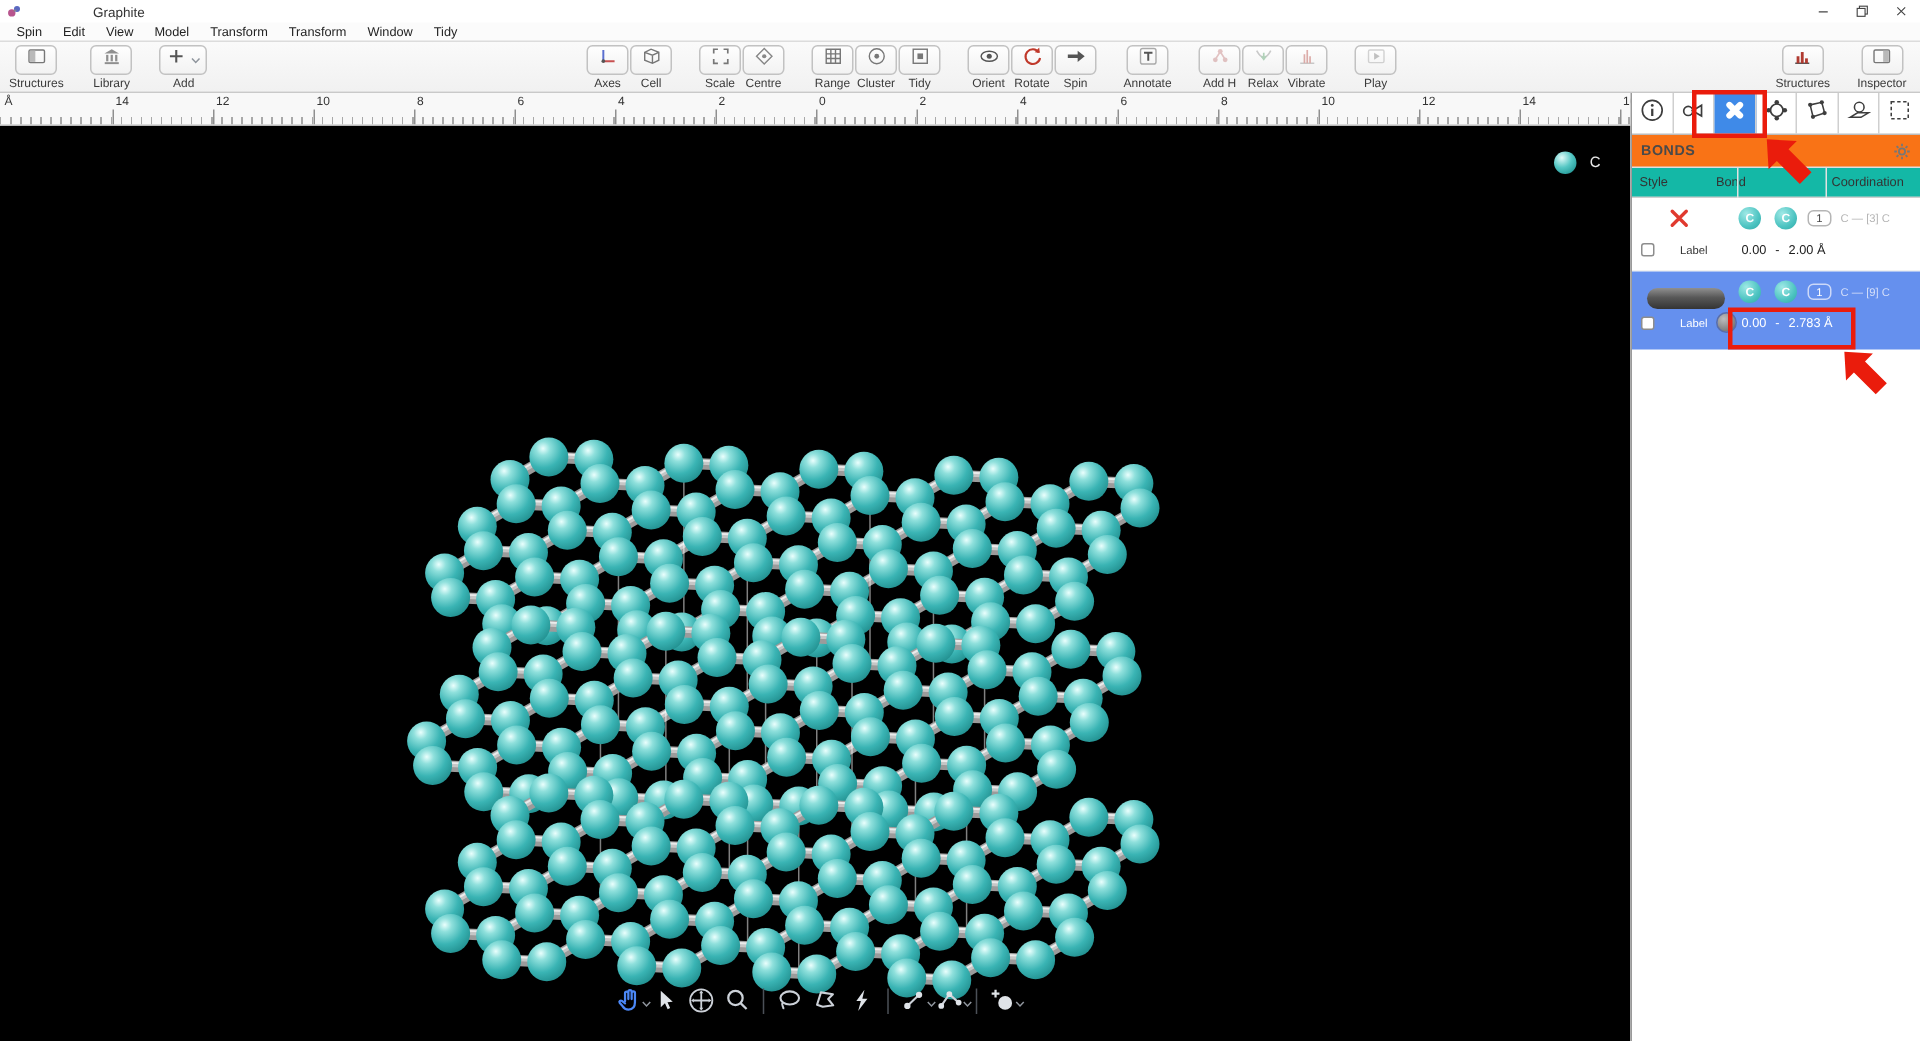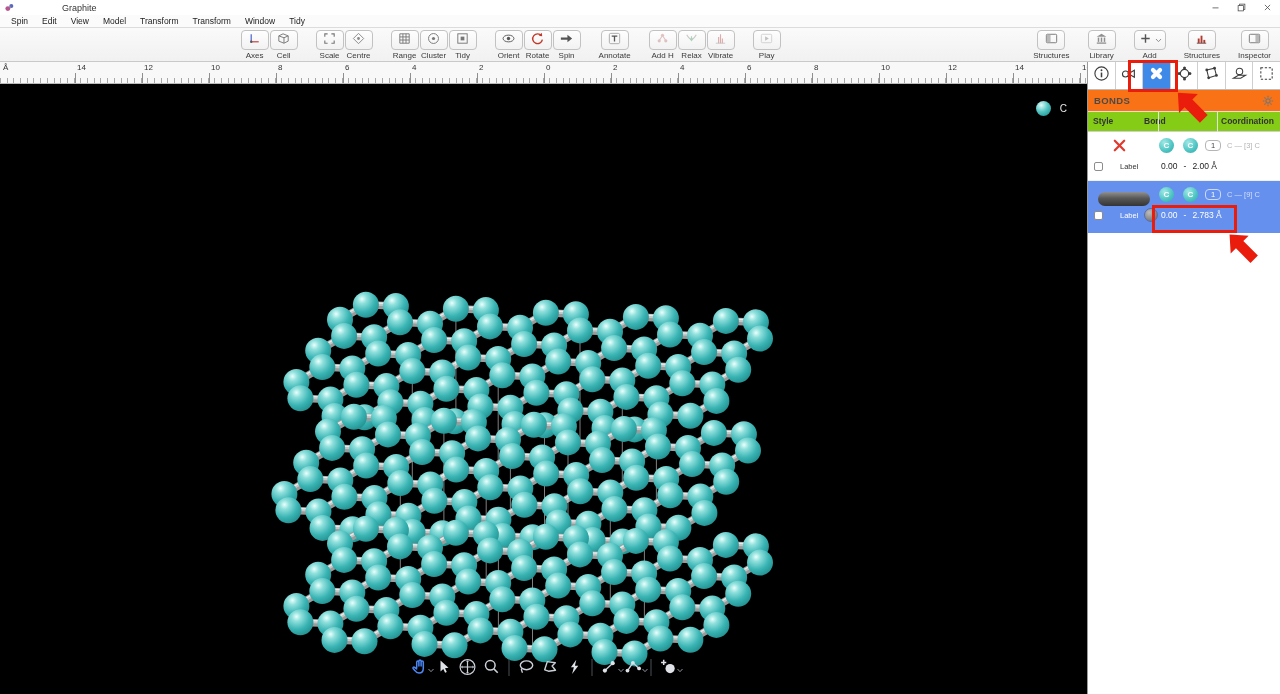--- a/index.html
+++ b/index.html
@@ -59,21 +59,21 @@
   .side { position:absolute; left:1087px; top:62px; width:193px; height:632px; background:#fff; border-left:1px solid #9a9a9a; }
   .tabs { height:28px; display:flex; border-bottom:1px solid #bcbcbc; background:#fff; }
   .tab { flex:1; display:flex; align-items:center; justify-content:center; border-right:1px solid #cfcfcf; }
   .tab:last-child { border-right:none; }
   .tab svg { width:17px; height:17px; }
   .tab.active { background:#3f8ae8; }
   .bonds-header { height:22px; background:#f97316; border-bottom:1px solid #dedede; display:flex; align-items:center; padding:0 6px; }
   .bonds-title { font-size:9.5px; font-weight:bold; color:#4a4a4a; letter-spacing:.4px; }
   .gear { margin-left:auto; display:inline-flex; }
   .gear svg { width:12px; height:12px; }
-  .cols { height:20px; border-bottom:1px solid #cfcfcf; position:relative; background:#84cc16;font-weight:bold; }
+  .cols { height:20px; border-bottom:1px solid #cfcfcf; position:relative; background:#14b8a6; }
   .col-h { position:absolute; top:4px; font-size:8.5px; color:#333; }
   .col-h.c1 { left:5px; } .col-h.c2 { left:56px; } .col-h.c3 { left:133px; }
   .col-sep { position:absolute; top:0; width:1px; height:20px; background:#e2e2e2; }
 
   .bond-row { position:relative; height:49px; background:#fff; border-bottom:1px solid #f0f0f0; }
   .bond-row.selected { height:52px; background:#6590ee; border-bottom:none; }
   .no-style-x { position:absolute; left:24px; top:6px; width:15px; height:15px; }
   .no-style-x svg { width:15px; height:15px; }
   .cylinder { position:absolute; left:10px; top:11px; width:52px; height:14px; border-radius:7px;
     background:linear-gradient(#909090,#585858 45%,#343434); }
@@ -143,170 +143,20 @@
       <span class="menu-item">Edit</span>
       <span class="menu-item">View</span>
       <span class="menu-item">Model</span>
       <span class="menu-item">Transform</span>
       <span class="menu-item">Transform</span>
       <span class="menu-item">Window</span>
       <span class="menu-item">Tidy</span>
     </div>
 
   <div class="toolbar">
-    <div class="tb-sec tb-center" id="tb-center">
-        <div class="tb-group">
-          <div class="tbtn">
-            <div class="tbtn-box">
-              <span class="icon"><svg viewBox="0 0 16 16" fill="none">
-                  <path d="M4.5 3.5 V11.5" stroke="#5a6fd0" stroke-width="1.4"></path>
-                  <path d="M4.5 11.5 H12.5" stroke="#c75050" stroke-width="1.4"></path>
-                  <circle cx="4.5" cy="11.5" r="1.3" fill="#555"></circle>
-                </svg></span>
-            </div>
-            <div class="tbtn-label">Axes</div>
-          </div>
-          <div class="tbtn">
-            <div class="tbtn-box">
-              <span class="icon"><svg viewBox="0 0 16 16" fill="none" stroke="#777">
-                  <path d="M3 5.2 L7.5 3 L13 5.2 L13 10.8 L8.5 13 L3 10.8 Z M3 5.2 L8.5 7.2 L13 5.2 M8.5 7.2 L8.5 13"></path>
-                </svg></span>
-            </div>
-            <div class="tbtn-label">Cell</div>
-          </div>
-        </div>
-        <div class="tb-group">
-          <div class="tbtn">
-            <div class="tbtn-box">
-              <span class="icon"><svg viewBox="0 0 16 16" fill="none" stroke="#777" stroke-width="1.2">
-                  <path d="M3 6 V3 H6 M10 3 H13 V6 M13 10 V13 H10 M6 13 H3 V10"></path>
-                </svg></span>
-            </div>
-            <div class="tbtn-label">Scale</div>
-          </div>
-          <div class="tbtn">
-            <div class="tbtn-box">
-              <span class="icon"><svg viewBox="0 0 16 16">
-                  <path d="M8 2.5 L13.5 8 L8 13.5 L2.5 8 Z" fill="none" stroke="#888"></path>
-                  <circle cx="8" cy="8" r="1.5" fill="#888"></circle>
-                </svg></span>
-            </div>
-            <div class="tbtn-label">Centre</div>
-          </div>
-        </div>
-        <div class="tb-group">
-          <div class="tbtn">
-            <div class="tbtn-box">
-              <span class="icon"><svg viewBox="0 0 16 16" fill="none" stroke="#777">
-                  <path d="M3 3 H13 V13 H3 Z M3 6.3 H13 M3 9.6 H13 M6.3 3 V13 M9.6 3 V13"></path>
-                </svg></span>
-            </div>
-            <div class="tbtn-label">Range</div>
-          </div>
-          <div class="tbtn">
-            <div class="tbtn-box">
-              <span class="icon"><svg viewBox="0 0 16 16">
-                  <circle cx="8" cy="8" r="5.3" fill="none" stroke="#777"></circle>
-                  <circle cx="8" cy="8" r="1.7" fill="#777"></circle>
-                </svg></span>
-            </div>
-            <div class="tbtn-label">Cluster</div>
-          </div>
-          <div class="tbtn">
-            <div class="tbtn-box">
-              <span class="icon"><svg viewBox="0 0 16 16">
-                  <rect x="3" y="3" width="10" height="10" fill="none" stroke="#777"></rect>
-                  <rect x="6" y="6" width="4" height="4" fill="#777"></rect>
-                </svg></span>
-            </div>
-            <div class="tbtn-label">Tidy</div>
-          </div>
-        </div>
-        <div class="tb-group">
-          <div class="tbtn">
-            <div class="tbtn-box">
-              <span class="icon"><svg viewBox="0 0 16 16">
-                  <ellipse cx="8" cy="8" rx="5.8" ry="3.6" fill="none" stroke="#555"></ellipse>
-                  <circle cx="8" cy="8" r="1.8" fill="#555"></circle>
-                </svg></span>
-            </div>
-            <div class="tbtn-label">Orient</div>
-          </div>
-          <div class="tbtn">
-            <div class="tbtn-box">
-              <span class="icon"><svg viewBox="0 0 16 16" fill="none">
-                  <path d="M12.3 5.2 A5.2 5.2 0 1 0 13.2 9.2" stroke="#c0392b" stroke-width="1.5"></path>
-                  <path d="M12.6 1.8 L13 5.6 L9.4 5.1 Z" fill="#c0392b"></path>
-                </svg></span>
-            </div>
-            <div class="tbtn-label">Rotate</div>
-          </div>
-          <div class="tbtn">
-            <div class="tbtn-box">
-              <span class="icon"><svg viewBox="0 0 16 16">
-                  <path d="M2 6.8 H9 V4 L14 8 L9 12 V9.2 H2 Z" fill="#555"></path>
-                </svg></span>
-            </div>
-            <div class="tbtn-label">Spin</div>
-          </div>
-        </div>
-        <div class="tb-group">
-          <div class="tbtn">
-            <div class="tbtn-box">
-              <span class="icon"><svg viewBox="0 0 16 16">
-                  <rect x="2.5" y="2.5" width="11" height="11" rx="1.5" fill="none" stroke="#aaa"></rect>
-                  <path d="M5 5.5 H11 M8 5.5 V11.2" stroke="#555" stroke-width="1.4" fill="none"></path>
-                </svg></span>
-            </div>
-            <div class="tbtn-label">Annotate</div>
-          </div>
-        </div>
-        <div class="tb-group">
-          <div class="tbtn disabled">
-            <div class="tbtn-box">
-              <span class="icon"><svg viewBox="0 0 16 16">
-                  <path d="M8 4.8 L4.5 10.2 M8 4.8 L11.5 10.2" stroke="#c98b8b" stroke-width="1.2" fill="none"></path>
-                  <circle cx="8" cy="4.5" r="1.7" fill="#c98b8b"></circle>
-                  <circle cx="4.5" cy="10.5" r="1.7" fill="#c98b8b"></circle>
-                  <circle cx="11.5" cy="10.5" r="1.7" fill="#c98b8b"></circle>
-                </svg></span>
-            </div>
-            <div class="tbtn-label">Add H</div>
-          </div>
-          <div class="tbtn disabled">
-            <div class="tbtn-box">
-              <span class="icon"><svg viewBox="0 0 16 16" fill="none">
-                  <path d="M3 4 Q8 13.5 13 4" stroke="#999" stroke-width="1.2"></path>
-                  <path d="M8 5.5 V9.5 M6.4 8 L8 10.2 L9.6 8" stroke="#6aaa7a" stroke-width="1.2"></path>
-                </svg></span>
-            </div>
-            <div class="tbtn-label">Relax</div>
-          </div>
-          <div class="tbtn disabled">
-            <div class="tbtn-box">
-              <span class="icon"><svg viewBox="0 0 16 16">
-                  <path d="M3 13 H13" stroke="#999"></path>
-                  <path d="M6 13 V6.5 M8 13 V3.5 M10 13 V8" stroke="#c0605a" stroke-width="1.2"></path>
-                </svg></span>
-            </div>
-            <div class="tbtn-label">Vibrate</div>
-          </div>
-        </div>
-        <div class="tb-group">
-          <div class="tbtn disabled">
-            <div class="tbtn-box">
-              <span class="icon"><svg viewBox="0 0 16 16">
-                  <rect x="2.5" y="3.5" width="11" height="9" rx="1" fill="none" stroke="#aaa"></rect>
-                  <path d="M6.5 5.5 L10.5 8 L6.5 10.5 Z" fill="#888"></path>
-                </svg></span>
-            </div>
-            <div class="tbtn-label">Play</div>
-          </div>
-        </div>
-      </div>
     <div class="tb-sec" id="tb-left">
         <div class="tb-group">
           <div class="tbtn">
             <div class="tbtn-box">
               <span class="icon"><svg viewBox="0 0 16 16">
                   <rect x="2.5" y="3.5" width="11" height="9" rx="1" fill="none" stroke="#777"></rect>
                   <rect x="3" y="4" width="4" height="8" fill="#b9b9b9"></rect>
                 </svg></span>
             </div>
             <div class="tbtn-label">Structures</div>
@@ -332,20 +182,170 @@
               <span class="icon"><svg viewBox="0 0 16 16">
                   <path d="M8 3.5 V12.5 M3.5 8 H12.5" stroke="#555" stroke-width="1.5" fill="none"></path>
                 </svg></span>
               <span class="tb-chev">
                 <svg viewBox="0 0 8 6">
                   <path d="M1 1.2 L4 4.4 L7 1.2" stroke="#8f959d" stroke-width="1.2" fill="none"></path>
                 </svg>
               </span>
             </div>
             <div class="tbtn-label">Add</div>
+          </div>
+        </div>
+      </div>
+    <div class="tb-sec tb-center" id="tb-center">
+        <div class="tb-group">
+          <div class="tbtn">
+            <div class="tbtn-box">
+              <span class="icon"><svg viewBox="0 0 16 16" fill="none">
+                  <path d="M4.5 3.5 V11.5" stroke="#5a6fd0" stroke-width="1.4"></path>
+                  <path d="M4.5 11.5 H12.5" stroke="#c75050" stroke-width="1.4"></path>
+                  <circle cx="4.5" cy="11.5" r="1.3" fill="#555"></circle>
+                </svg></span>
+            </div>
+            <div class="tbtn-label">Axes</div>
+          </div>
+          <div class="tbtn">
+            <div class="tbtn-box">
+              <span class="icon"><svg viewBox="0 0 16 16" fill="none" stroke="#777">
+                  <path d="M3 5.2 L7.5 3 L13 5.2 L13 10.8 L8.5 13 L3 10.8 Z M3 5.2 L8.5 7.2 L13 5.2 M8.5 7.2 L8.5 13"></path>
+                </svg></span>
+            </div>
+            <div class="tbtn-label">Cell</div>
+          </div>
+        </div>
+        <div class="tb-group">
+          <div class="tbtn">
+            <div class="tbtn-box">
+              <span class="icon"><svg viewBox="0 0 16 16" fill="none" stroke="#777" stroke-width="1.2">
+                  <path d="M3 6 V3 H6 M10 3 H13 V6 M13 10 V13 H10 M6 13 H3 V10"></path>
+                </svg></span>
+            </div>
+            <div class="tbtn-label">Scale</div>
+          </div>
+          <div class="tbtn">
+            <div class="tbtn-box">
+              <span class="icon"><svg viewBox="0 0 16 16">
+                  <path d="M8 2.5 L13.5 8 L8 13.5 L2.5 8 Z" fill="none" stroke="#888"></path>
+                  <circle cx="8" cy="8" r="1.5" fill="#888"></circle>
+                </svg></span>
+            </div>
+            <div class="tbtn-label">Centre</div>
+          </div>
+        </div>
+        <div class="tb-group">
+          <div class="tbtn">
+            <div class="tbtn-box">
+              <span class="icon"><svg viewBox="0 0 16 16" fill="none" stroke="#777">
+                  <path d="M3 3 H13 V13 H3 Z M3 6.3 H13 M3 9.6 H13 M6.3 3 V13 M9.6 3 V13"></path>
+                </svg></span>
+            </div>
+            <div class="tbtn-label">Range</div>
+          </div>
+          <div class="tbtn">
+            <div class="tbtn-box">
+              <span class="icon"><svg viewBox="0 0 16 16">
+                  <circle cx="8" cy="8" r="5.3" fill="none" stroke="#777"></circle>
+                  <circle cx="8" cy="8" r="1.7" fill="#777"></circle>
+                </svg></span>
+            </div>
+            <div class="tbtn-label">Cluster</div>
+          </div>
+          <div class="tbtn">
+            <div class="tbtn-box">
+              <span class="icon"><svg viewBox="0 0 16 16">
+                  <rect x="3" y="3" width="10" height="10" fill="none" stroke="#777"></rect>
+                  <rect x="6" y="6" width="4" height="4" fill="#777"></rect>
+                </svg></span>
+            </div>
+            <div class="tbtn-label">Tidy</div>
+          </div>
+        </div>
+        <div class="tb-group">
+          <div class="tbtn">
+            <div class="tbtn-box">
+              <span class="icon"><svg viewBox="0 0 16 16">
+                  <ellipse cx="8" cy="8" rx="5.8" ry="3.6" fill="none" stroke="#555"></ellipse>
+                  <circle cx="8" cy="8" r="1.8" fill="#555"></circle>
+                </svg></span>
+            </div>
+            <div class="tbtn-label">Orient</div>
+          </div>
+          <div class="tbtn">
+            <div class="tbtn-box">
+              <span class="icon"><svg viewBox="0 0 16 16" fill="none">
+                  <path d="M12.3 5.2 A5.2 5.2 0 1 0 13.2 9.2" stroke="#c0392b" stroke-width="1.5"></path>
+                  <path d="M12.6 1.8 L13 5.6 L9.4 5.1 Z" fill="#c0392b"></path>
+                </svg></span>
+            </div>
+            <div class="tbtn-label">Rotate</div>
+          </div>
+          <div class="tbtn">
+            <div class="tbtn-box">
+              <span class="icon"><svg viewBox="0 0 16 16">
+                  <path d="M2 6.8 H9 V4 L14 8 L9 12 V9.2 H2 Z" fill="#555"></path>
+                </svg></span>
+            </div>
+            <div class="tbtn-label">Spin</div>
+          </div>
+        </div>
+        <div class="tb-group">
+          <div class="tbtn">
+            <div class="tbtn-box">
+              <span class="icon"><svg viewBox="0 0 16 16">
+                  <rect x="2.5" y="2.5" width="11" height="11" rx="1.5" fill="none" stroke="#aaa"></rect>
+                  <path d="M5 5.5 H11 M8 5.5 V11.2" stroke="#555" stroke-width="1.4" fill="none"></path>
+                </svg></span>
+            </div>
+            <div class="tbtn-label">Annotate</div>
+          </div>
+        </div>
+        <div class="tb-group">
+          <div class="tbtn disabled">
+            <div class="tbtn-box">
+              <span class="icon"><svg viewBox="0 0 16 16">
+                  <path d="M8 4.8 L4.5 10.2 M8 4.8 L11.5 10.2" stroke="#c98b8b" stroke-width="1.2" fill="none"></path>
+                  <circle cx="8" cy="4.5" r="1.7" fill="#c98b8b"></circle>
+                  <circle cx="4.5" cy="10.5" r="1.7" fill="#c98b8b"></circle>
+                  <circle cx="11.5" cy="10.5" r="1.7" fill="#c98b8b"></circle>
+                </svg></span>
+            </div>
+            <div class="tbtn-label">Add H</div>
+          </div>
+          <div class="tbtn disabled">
+            <div class="tbtn-box">
+              <span class="icon"><svg viewBox="0 0 16 16" fill="none">
+                  <path d="M3 4 Q8 13.5 13 4" stroke="#999" stroke-width="1.2"></path>
+                  <path d="M8 5.5 V9.5 M6.4 8 L8 10.2 L9.6 8" stroke="#6aaa7a" stroke-width="1.2"></path>
+                </svg></span>
+            </div>
+            <div class="tbtn-label">Relax</div>
+          </div>
+          <div class="tbtn disabled">
+            <div class="tbtn-box">
+              <span class="icon"><svg viewBox="0 0 16 16">
+                  <path d="M3 13 H13" stroke="#999"></path>
+                  <path d="M6 13 V6.5 M8 13 V3.5 M10 13 V8" stroke="#c0605a" stroke-width="1.2"></path>
+                </svg></span>
+            </div>
+            <div class="tbtn-label">Vibrate</div>
+          </div>
+        </div>
+        <div class="tb-group">
+          <div class="tbtn disabled">
+            <div class="tbtn-box">
+              <span class="icon"><svg viewBox="0 0 16 16">
+                  <rect x="2.5" y="3.5" width="11" height="9" rx="1" fill="none" stroke="#aaa"></rect>
+                  <path d="M6.5 5.5 L10.5 8 L6.5 10.5 Z" fill="#888"></path>
+                </svg></span>
+            </div>
+            <div class="tbtn-label">Play</div>
           </div>
         </div>
       </div>
     <div class="tb-sec" id="tb-right">
         <div class="tb-group">
           <div class="tbtn">
             <div class="tbtn-box">
               <span class="icon"><svg viewBox="0 0 16 16">
                   <path d="M3 13 H13" stroke="#555"></path>
                   <rect x="4" y="8" width="2" height="5" fill="#b03a30"></rect>

